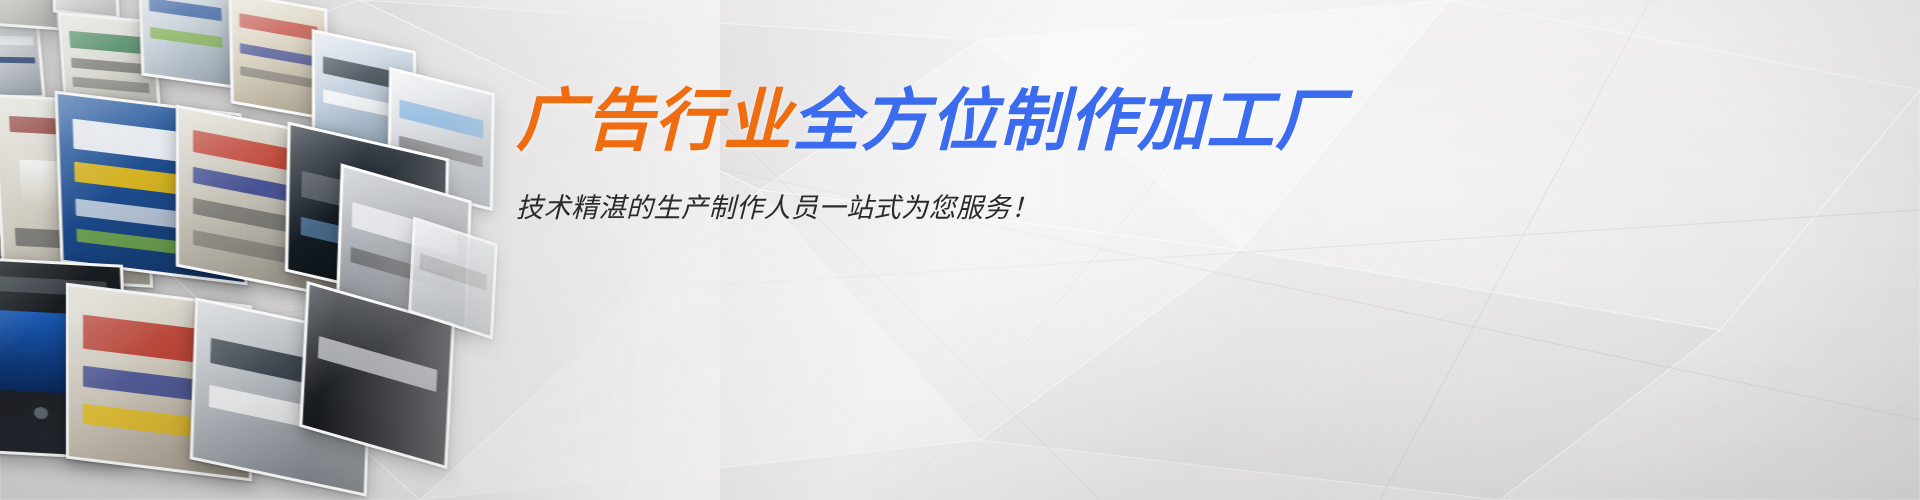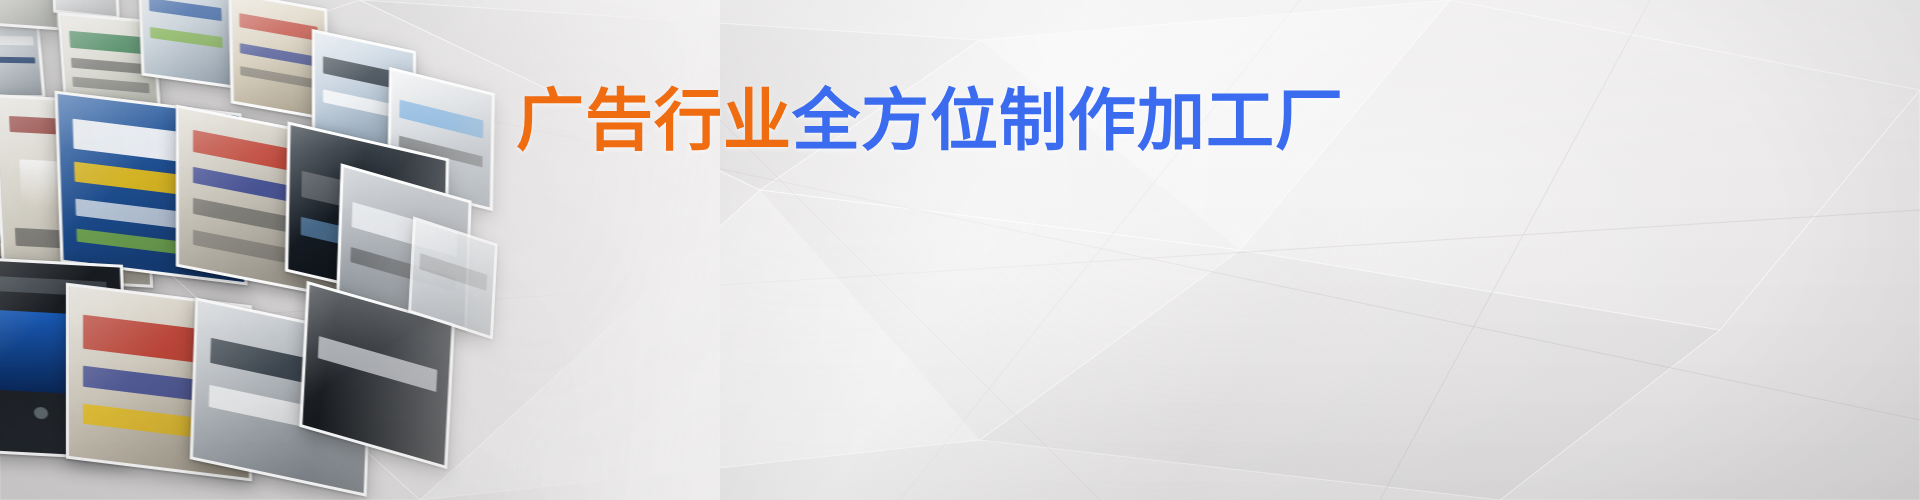--- a/index.html
+++ b/index.html
@@ -6,20 +6,21 @@
   html,body{margin:0;padding:0;}
   body{
     width:1920px;height:500px;overflow:hidden;
     font-family:"Liberation Sans","DejaVu Sans",sans-serif;
     background:#ececec;
   }
   .banner{
     position:relative;width:1920px;height:500px;overflow:hidden;
     background:
       radial-gradient(ellipse 900px 420px at 72% 38%, #f4f3f3 0%, #eceaea 46%, #e2e0e0 78%, #dcdada 100%);
+    font-style: italic;
   }
 
   
   .facets{position:absolute;inset:0;pointer-events:none;}
   .facets svg{display:block;width:1920px;height:500px;}
 
   
   .sweep{
     position:absolute;inset:0;pointer-events:none;
     background:
@@ -279,16 +280,17 @@
   </div>
   <div class="collage-fade"></div>
 
   <div class="sweep"></div>
   <div class="vignette"></div>
 
   <div class="copy">
     <h1 class="headline"><span class="hl-a">广告行业</span><span class="hl-b">全方位制作加工厂</span></h1>
 
     <p class="sub">
+      <span class="line">技术精湛的生产制作人员一站式为您服务！</span>
     </p>
   </div>
 
 </div>
 
 </body></html>

